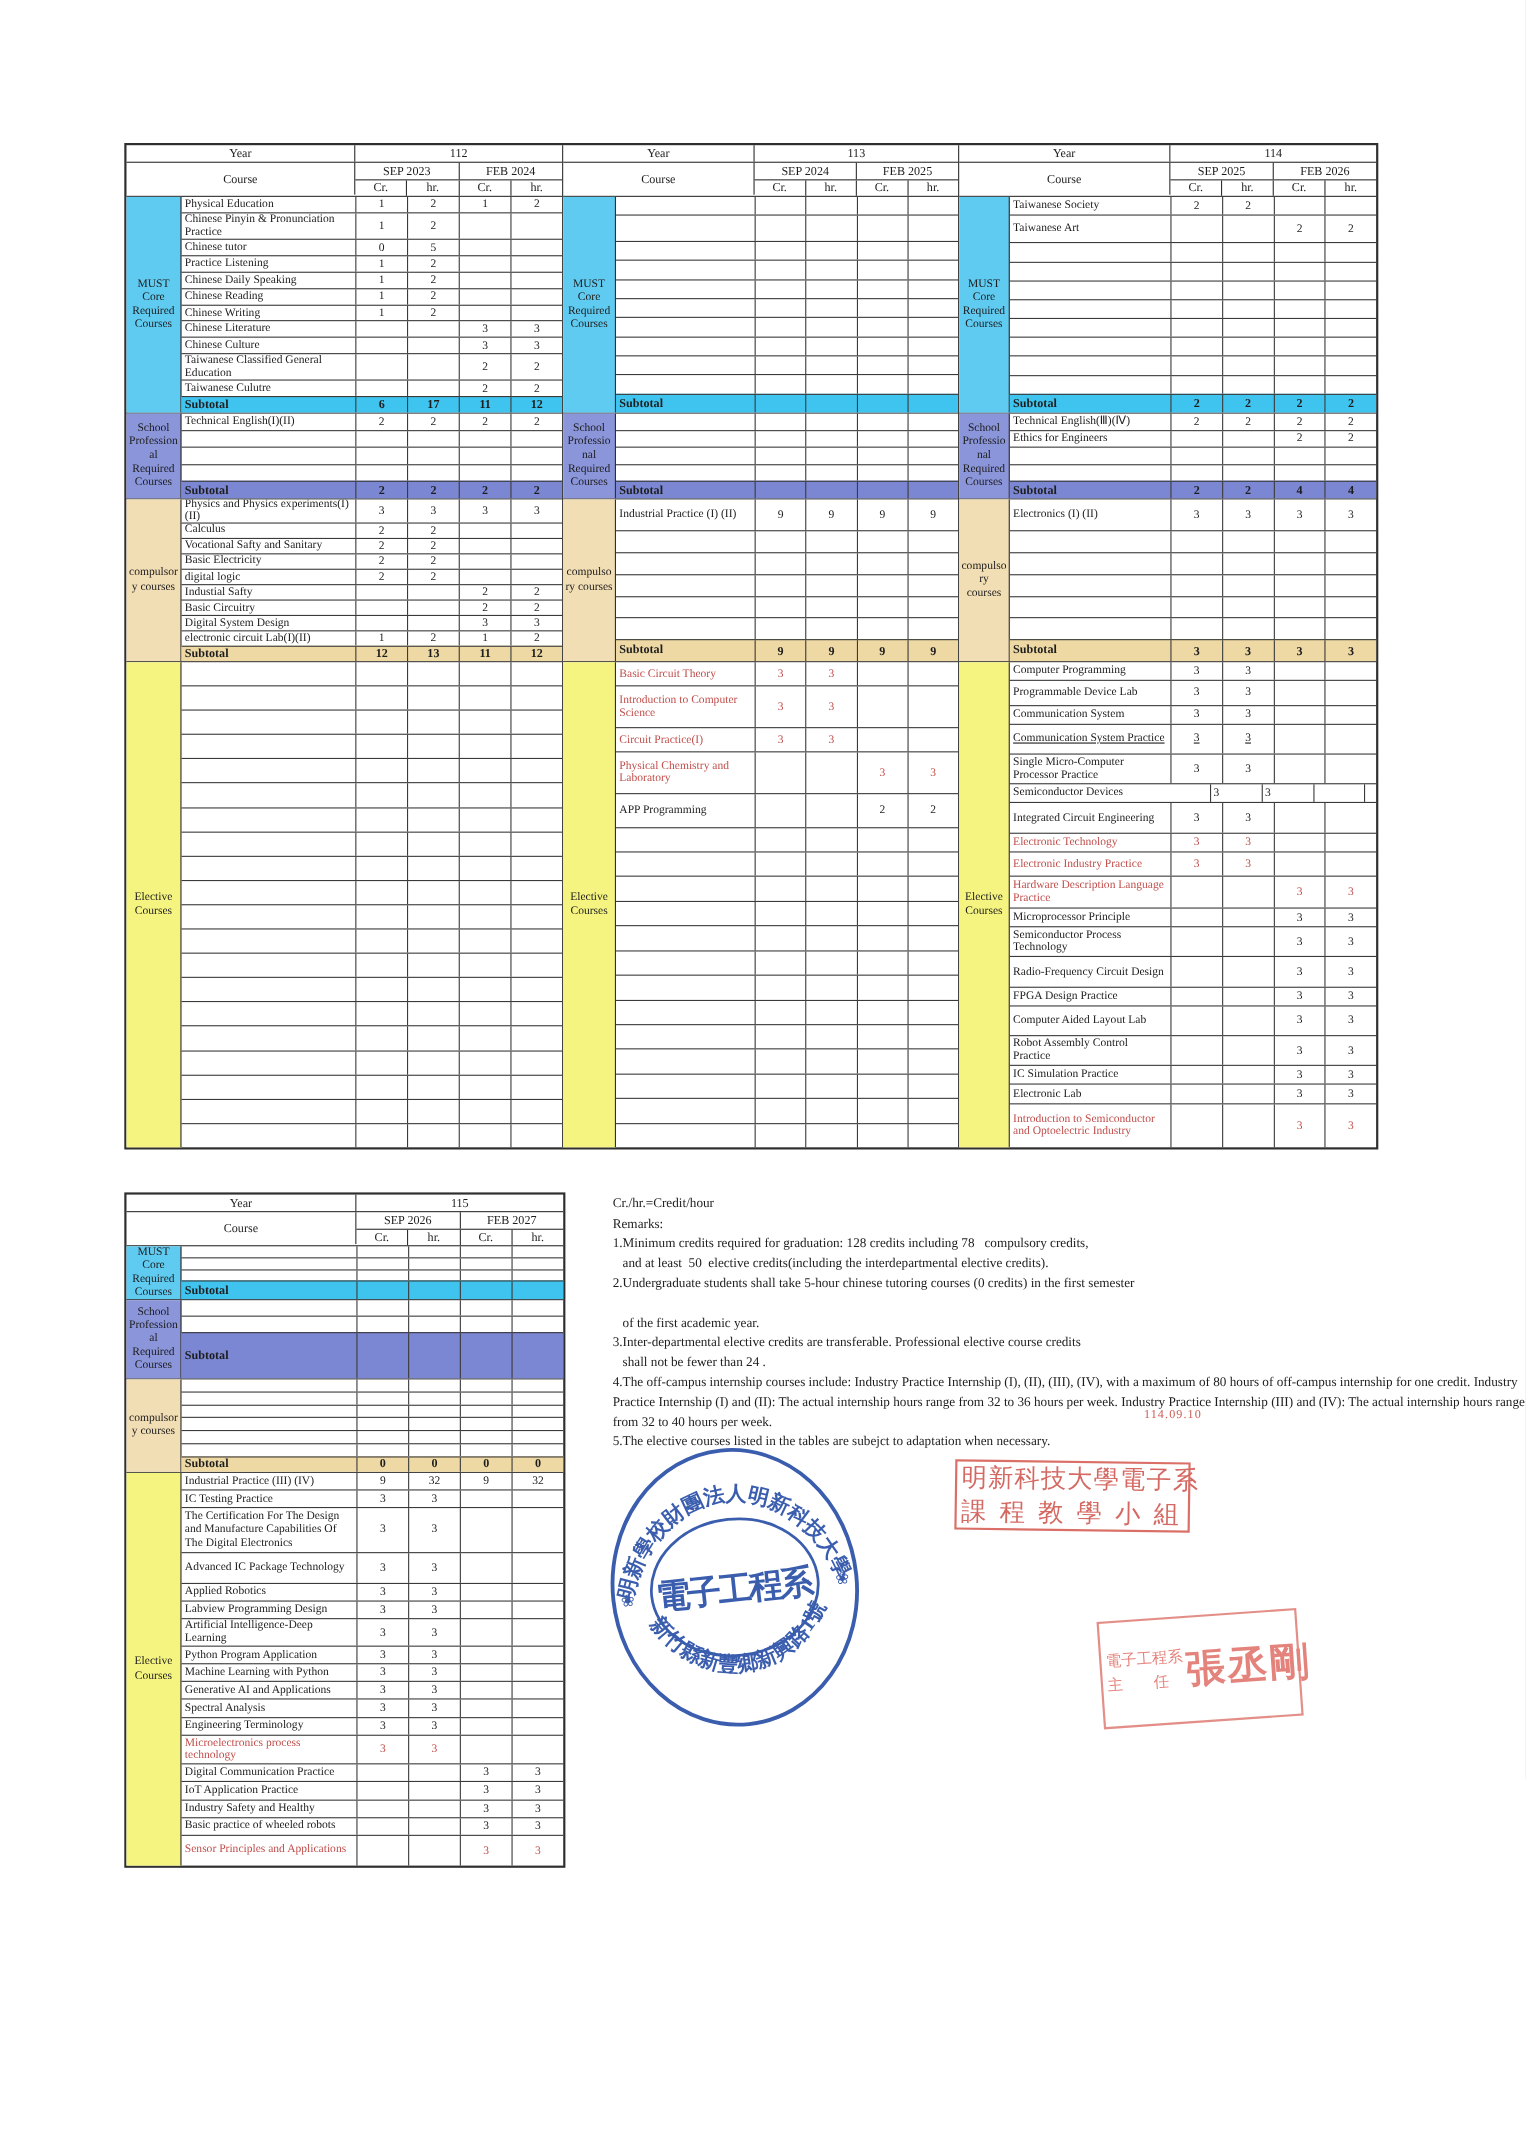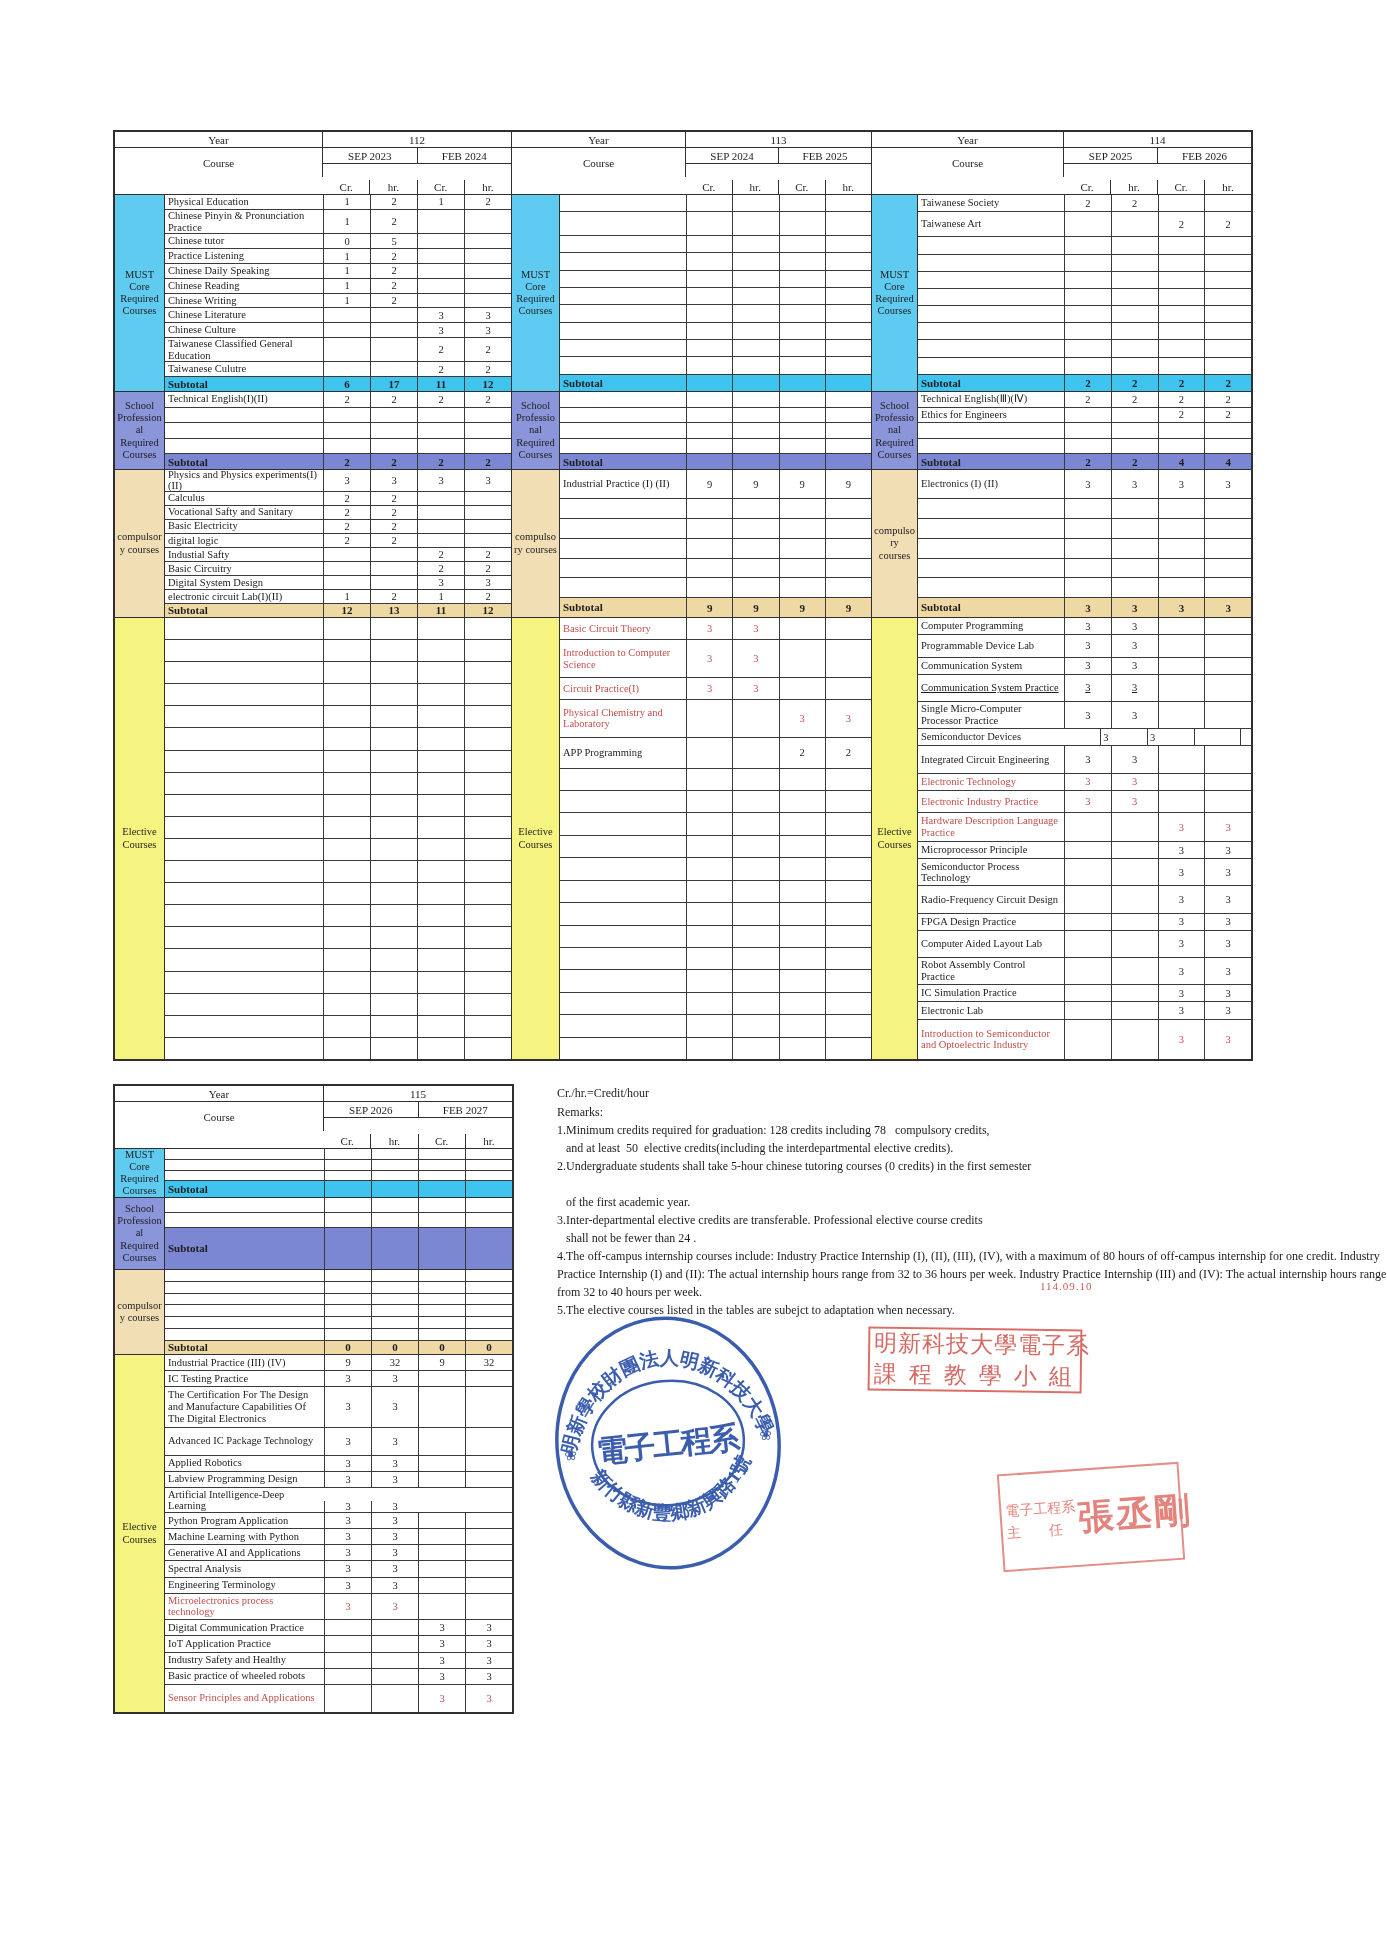--- a/index.html
+++ b/index.html
@@ -15,21 +15,21 @@
   .year-table + .year-table{border-left:1.5px solid #2f2f2f;}
   
   .bottom-table{position:absolute;left:113px;top:1084px;border:2px solid #2f2f2f;background:#fff;}
   
   .hrow{display:flex;border-bottom:1px solid #2f2f2f;height:15px;}
   .hcell{font-size:11px;display:flex;align-items:center;justify-content:center;box-sizing:border-box;}
   .hdr2{display:flex;border-bottom:1px solid #2f2f2f;}
   .course-hdr{border-right:1px solid #2f2f2f;}
   .sems{flex:1;display:flex;flex-direction:column;}
   .semrow{display:flex;height:15px;border-bottom:1px solid #2f2f2f;}
-  .crhr{display:flex;height:14px;margin-top:16px;}
+  .crhr{display:flex;height:14px;}
   .semrow .hcell + .hcell,.crhr .hcell + .hcell{border-left:1px solid #2f2f2f;}
   .yearlab{border-right:1px solid #2f2f2f;}
   .band{display:flex;box-sizing:border-box;}
   .band + .band{border-top:1.5px solid #2f2f2f;}
   .sec-label{display:flex;align-items:center;justify-content:center;text-align:center;
              font-size:10.5px;line-height:1.15;padding:1px 2px;box-sizing:border-box;
              border-right:1px solid #2f2f2f;overflow-wrap:anywhere;}
   .rows{flex:1;display:flex;flex-direction:column;min-width:0;}
   .row{display:flex;min-height:0;box-sizing:border-box;}
   .row + .row{border-top:1px solid #3a3a3a;}
@@ -1275,21 +1275,21 @@
               <div class="v-cell"></div>
               <div class="v-cell"></div>
             </div>
             <div class="row" style="flex: 1 1 0px;">
               <div class="c-cell" style="width: 159px;">Labview Programming Design</div>
               <div class="v-cell">3</div>
               <div class="v-cell">3</div>
               <div class="v-cell"></div>
               <div class="v-cell"></div>
             </div>
-            <div class="row" style="flex: 1.6 1 0px; align-items: flex-end;">
+            <div class="row" style="flex: 1.6 1 0px;">
               <div class="c-cell" style="width: 159px;">Artificial Intelligence-Deep Learning</div>
               <div class="v-cell">3</div>
               <div class="v-cell">3</div>
               <div class="v-cell"></div>
               <div class="v-cell"></div>
             </div>
             <div class="row" style="flex: 1 1 0px;">
               <div class="c-cell" style="width: 159px;">Python Program Application</div>
               <div class="v-cell">3</div>
               <div class="v-cell">3</div>

